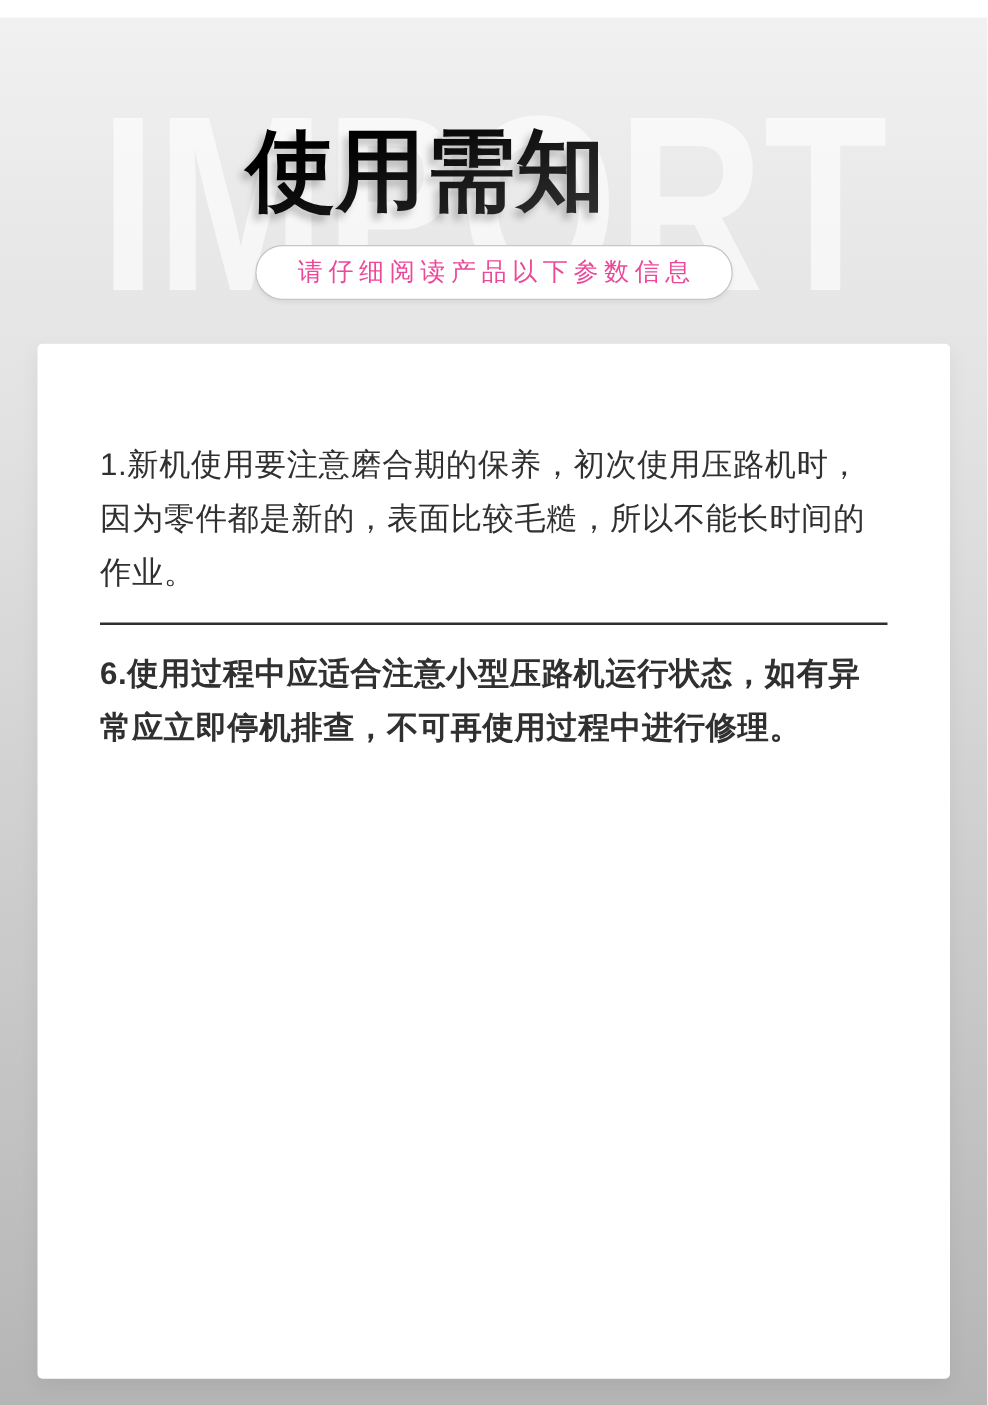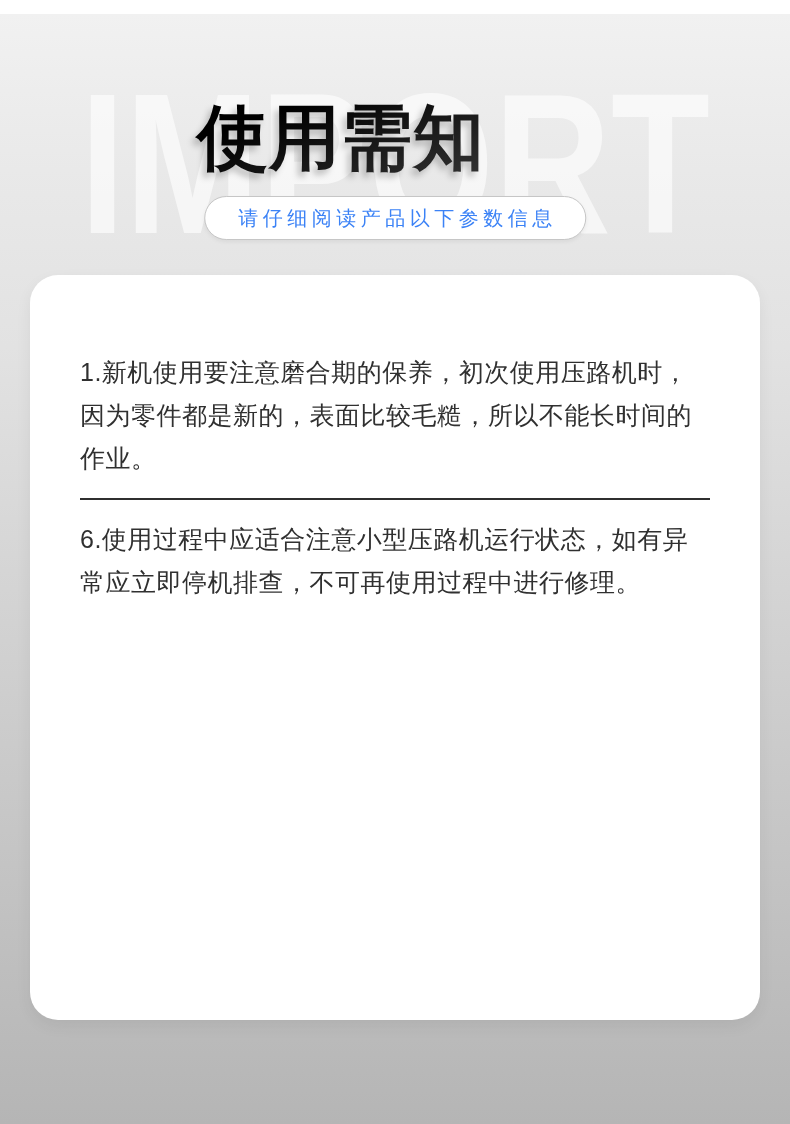--- a/index.html
+++ b/index.html
@@ -63,52 +63,52 @@
     transform: translateX(-50%);
     height: 42px;
     line-height: 42px;
     padding: 0 28px 0 33px; 
     border-radius: 22px;
     background: #ffffff;
     border: 1px solid var(--pill_border, #c6c6c6);
     box-shadow: 0 2px 4px rgba(0,0,0,0.06);
     font-size: 20px;
     letter-spacing: 4.5px;
-    color: #3b82f6;
+    color: #ec4899;
     white-space: nowrap;
   }
 
   .notes-card {
     position: absolute;
     top: 275px;
     left: 30px;
     width: 730px;
-    height: 745px;
+    height: 828px;
     background: #ffffff;
-    border-radius: 28px;
+    border-radius: 4px;
     box-shadow: 0 6px 16px rgba(0,0,0,0.06);
     box-sizing: border-box;
   }
 
   .notes-list {
     margin: 0;
     padding: 58px 50px 0 50px;
     list-style: none;
   }
 
   .note-item {
     font-size: 25px;
     line-height: 43px;
     color: var(--text, #303030);
     padding: 18px 0;
     border-bottom: 2px solid var(--divider, #2f2f2f);
     white-space: pre-line;
     letter-spacing: 0.5px;
   }
-  .note-item:last-child { border-bottom: none; }
+  .note-item:last-child { border-bottom: none; font-weight: bold; }
 </style>
 </head>
 <body>
 
 <div class="hero-section">
   <div class="watermark">IMPORT</div>
 </div>
 
 <div class="page-title">使用需知</div>
 

